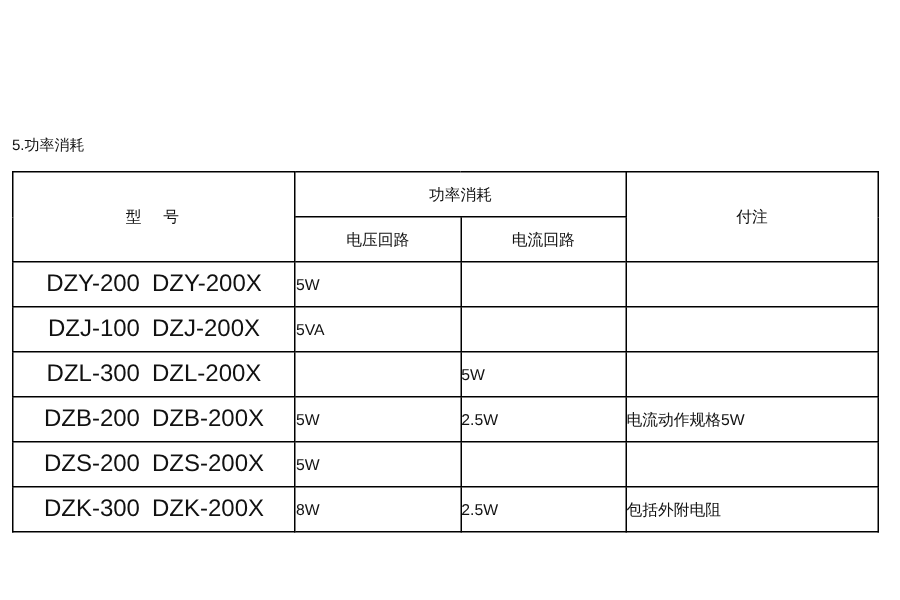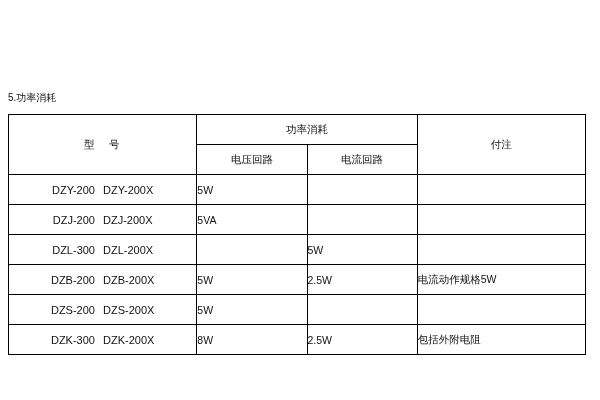--- a/index.html
+++ b/index.html
@@ -61,21 +61,21 @@
     font-size: 10.5px;
   }
   .model-cell {
     text-align: center;
   }
   .model-inner {
     display: flex;
     justify-content: center;
     align-items: center;
     gap: 8px;
-    font-size: 11px;
+    font-size: 16px;
     white-space: nowrap;
   }
   .model-a, .model-b {
     display: inline-block;
   }
 </style>
 </head>
 <body>
 
 <div class="page">
@@ -109,21 +109,21 @@
               <span class="model-b">DZY-200X</span>
             </div>
           </td>
           <td>5W</td>
           <td></td>
           <td></td>
         </tr>
         <tr>
           <td class="model-cell">
             <div class="model-inner">
-              <span class="model-a">DZJ-200</span>
+              <span class="model-a">DZJ-100</span>
               <span class="model-b">DZJ-200X</span>
             </div>
           </td>
           <td>5VA</td>
           <td></td>
           <td></td>
         </tr>
         <tr>
           <td class="model-cell">
             <div class="model-inner">

